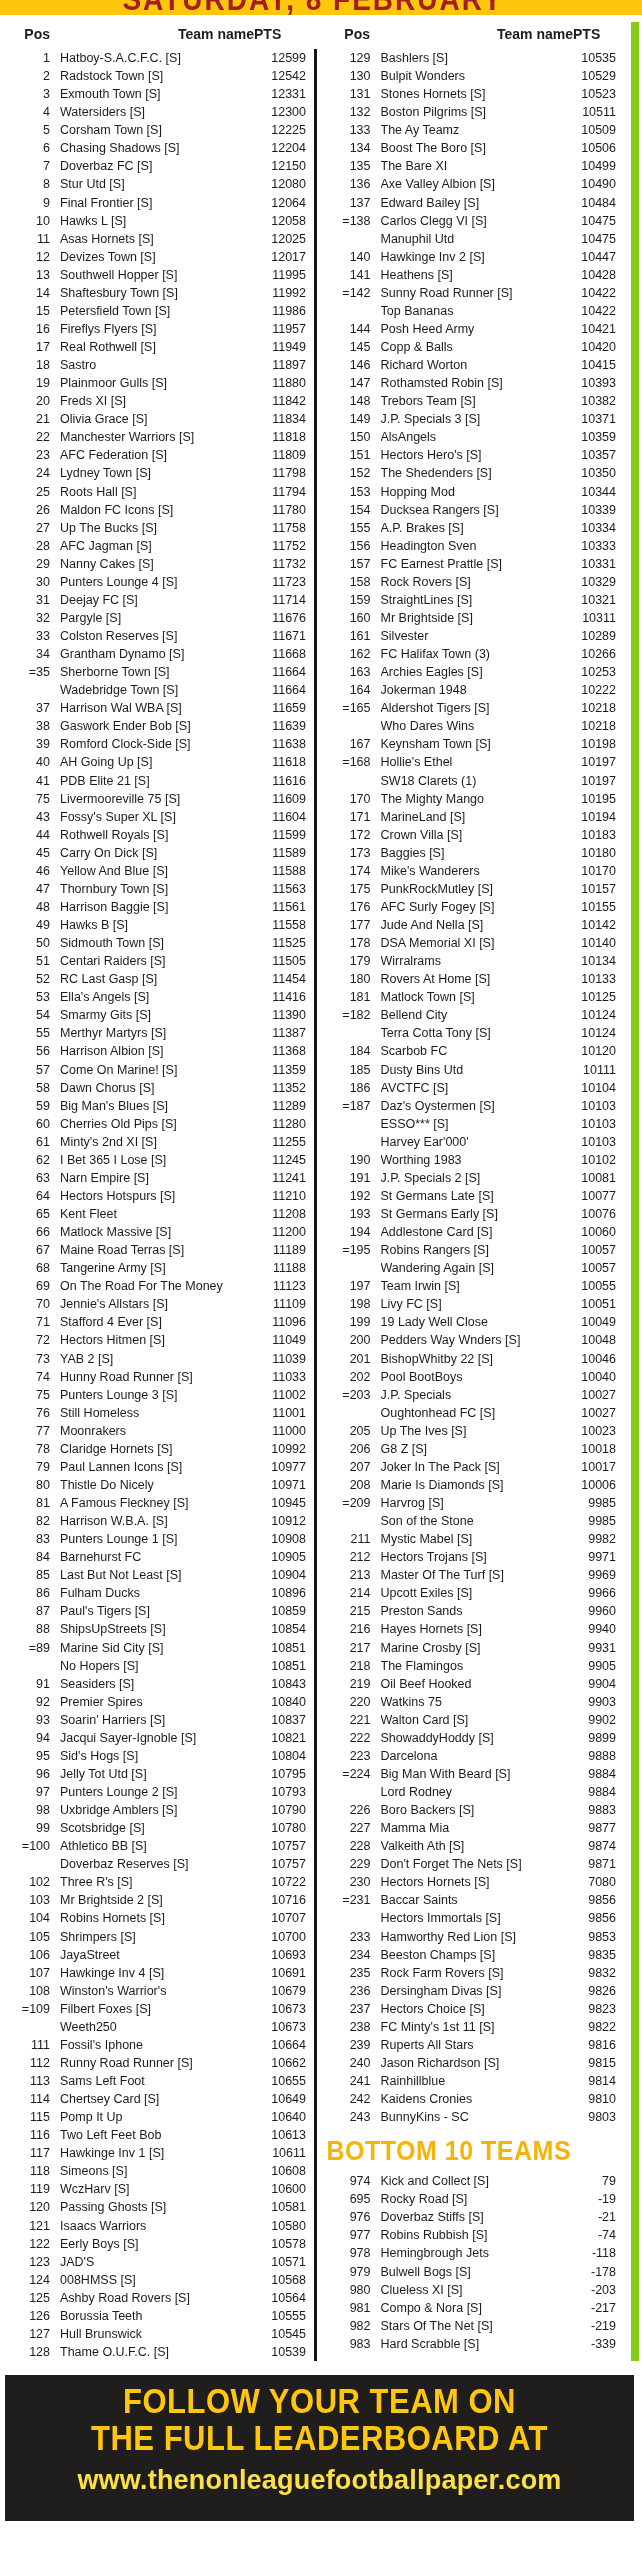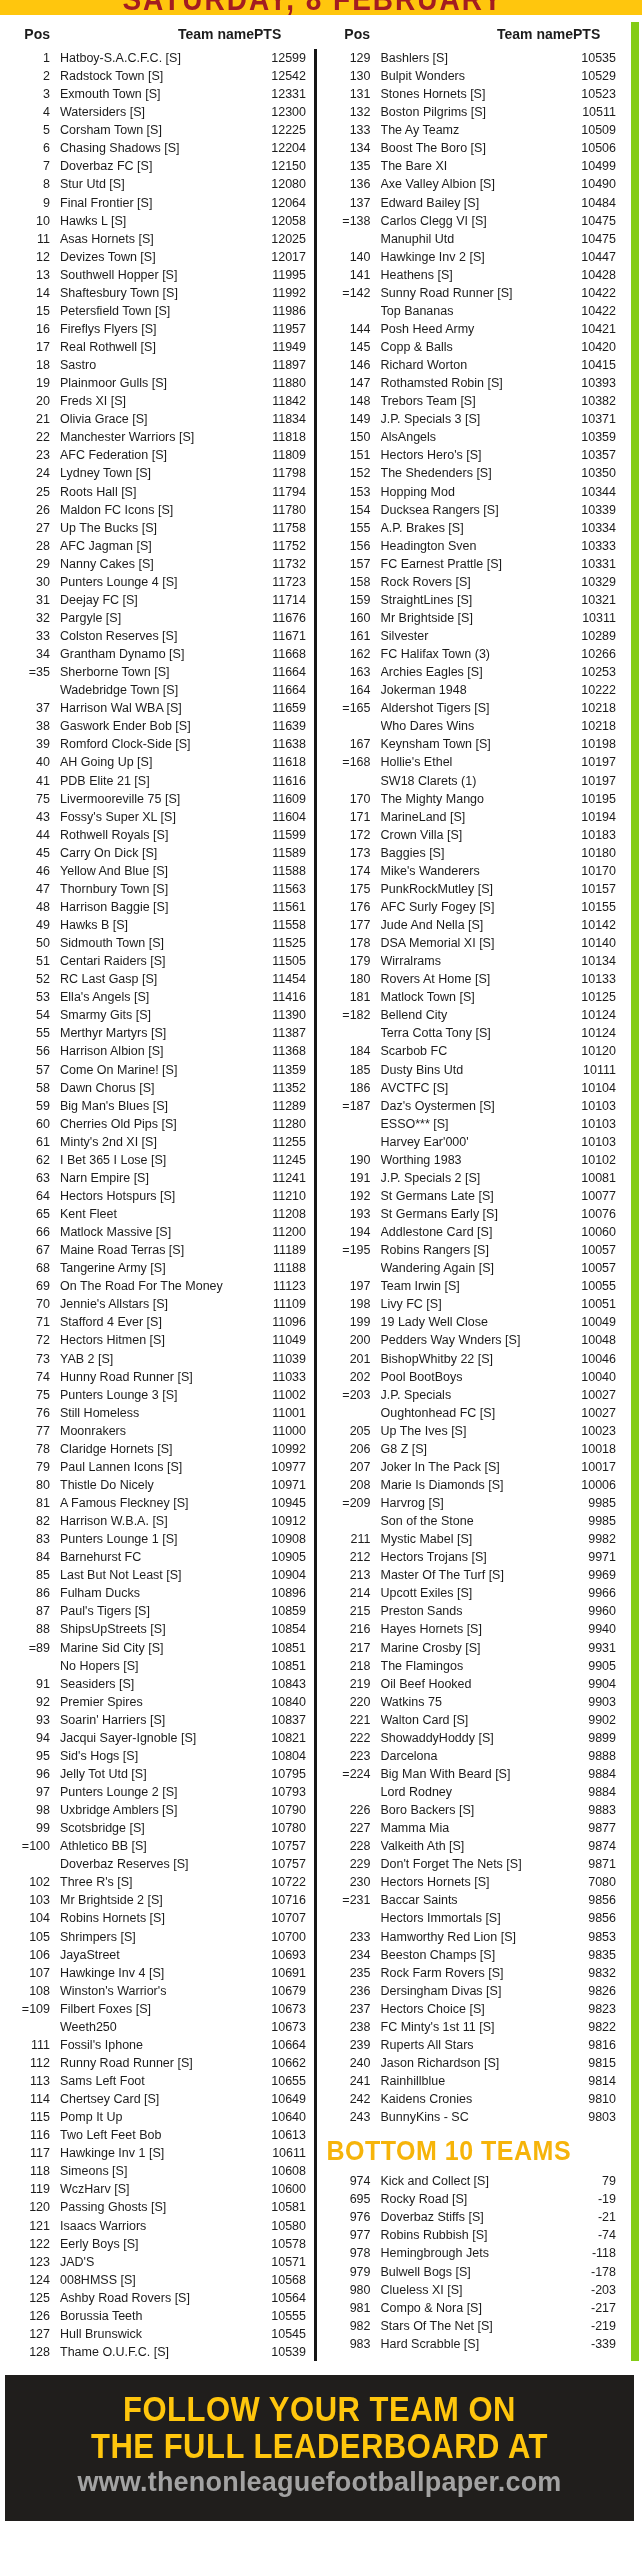--- a/index.html
+++ b/index.html
@@ -36,26 +36,26 @@
   .pts-cell{width:52px;text-align:right;flex:none;}
   
   .b10title{
     margin-top:11px;margin-bottom:9px;height:26px;line-height:26px;
     font-size:25px;font-weight:700;color:#f6b40a;letter-spacing:0.5px;
     transform:scaleY(1.08);transform-origin:left center;white-space:nowrap;
   }
   
   .footer{
     margin:14px 8px 0 5px;height:146px;background:#201e1c;
-    text-align:center;box-sizing:border-box;padding-top:16px;
+    text-align:center;box-sizing:border-box;padding-top:8px;
   }
   .f1{color:#ffc60d;font-size:31px;line-height:37px;font-weight:700;
       letter-spacing:0.5px;transform:scaleY(1.12);transform-origin:center;}
-  .furl{color:#a3a3a3;font-size:27px;line-height:34px;font-weight:700;
-        letter-spacing:0.2px;}
+  .furl{color:#fde047;font-size:27px;line-height:34px;font-weight:700;
+        margin-top:6px;letter-spacing:0.2px;}
 </style>
 </head>
 <body>
 
 <div class="banner">
   <div class="banner-text">SATURDAY, 8 FEBRUARY</div>
 </div>
 
 <div class="table-wrap">
   <div class="thead">

